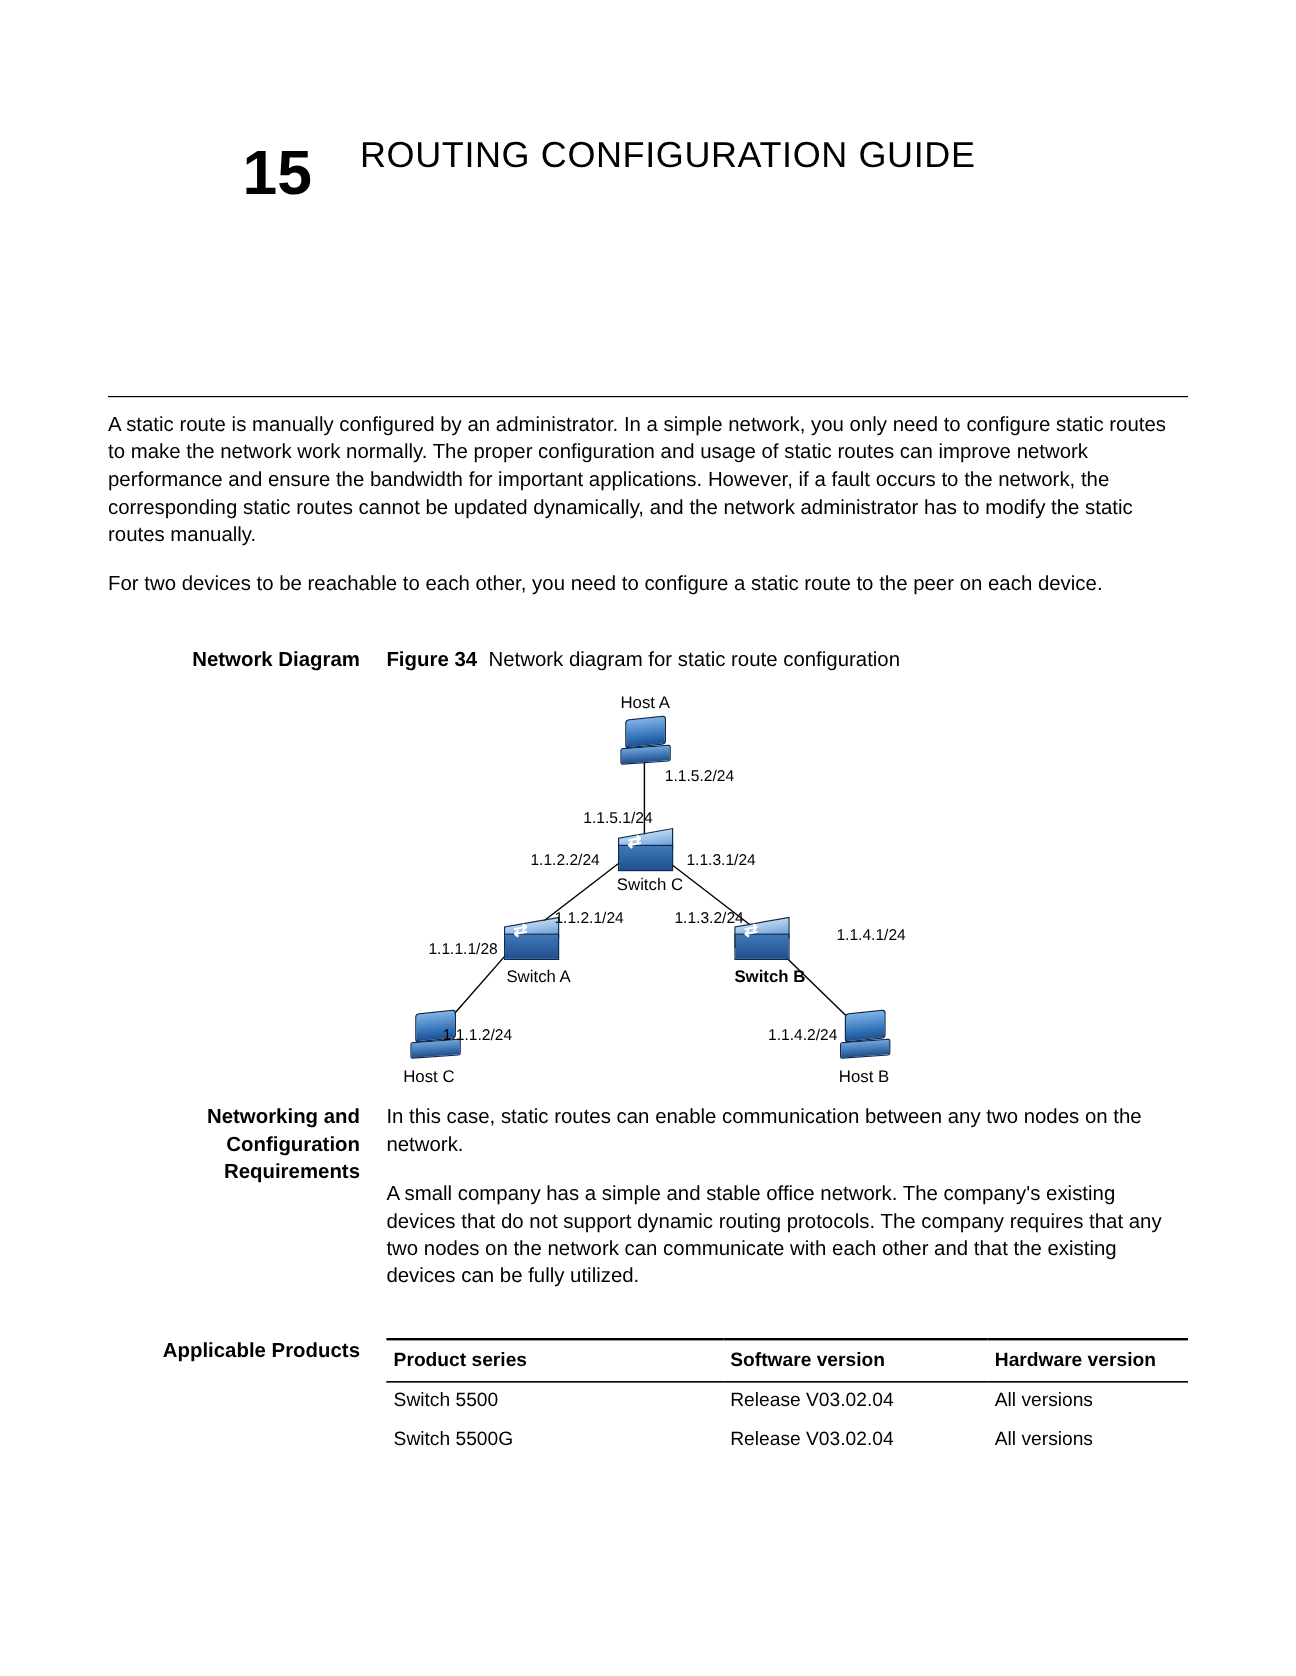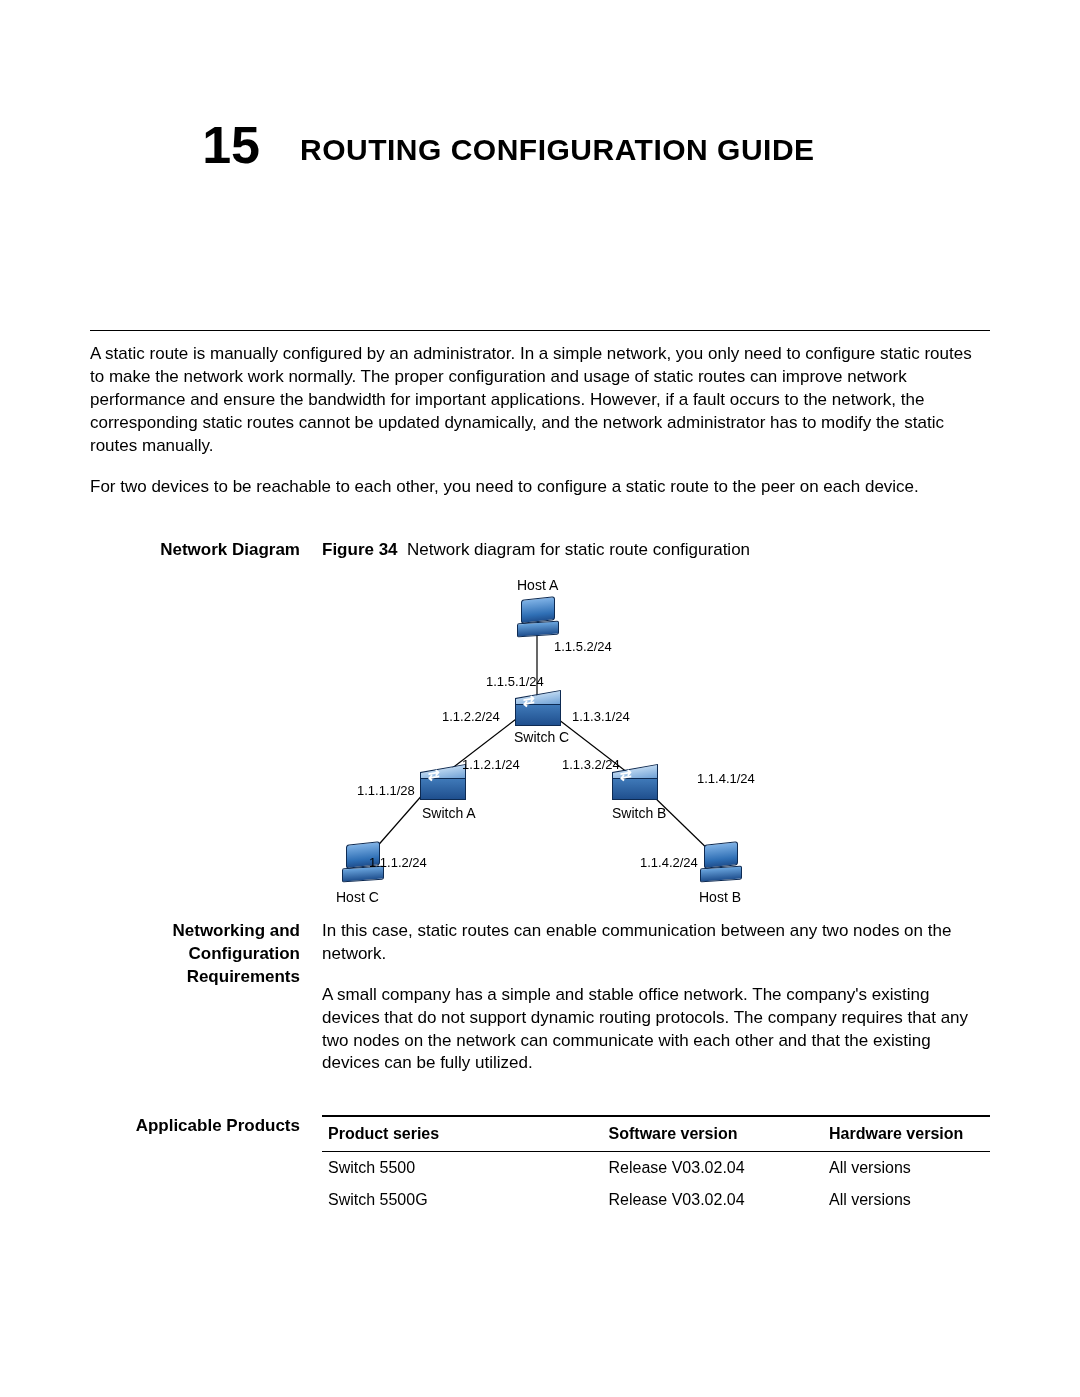--- a/index.html
+++ b/index.html
@@ -1,20 +1,20 @@
 <!DOCTYPE html>
 <html><head>
 <meta charset="utf-8">
 <style>
   html,body{margin:0;padding:0;background:#fff;color:#000;}
   body{font-family:"Helvetica Neue",Helvetica,Arial,sans-serif;font-size:17px;line-height:1.35;width:1080px;}
   .page{padding:110px 90px 60px 90px;}
   .chapter-row{display:flex;align-items:flex-start;margin-bottom:150px;}
   .chapter-num{font-size:52px;font-weight:700;width:170px;text-align:right;padding-right:40px;}
-  .chapter-title{font-size:30px;font-weight:700;letter-spacing:0.5px;margin-top:20px;}
+  .chapter-title{font-size:30px;font-weight:400;letter-spacing:0.5px;}
   .chapter-title .sc{font-variant:small-caps;}
   .hr{border-top:1px solid #000;margin-bottom:12px;}
 
   .block{display:flex;margin-bottom:22px;}
   .side{width:210px;flex:0 0 210px;text-align:right;padding-right:22px;font-weight:700;}
   .body{flex:1;}
   .para{margin-bottom:18px;}
 
   .fig-caption .fw{font-weight:700;}
   .diagram{position:relative;height:330px;margin-top:6px;}
@@ -98,21 +98,21 @@
         <div class="dlabel" style="left:35px;top:214px;">1.1.1.1/28</div>
         <div class="dname" style="left:100px;top:236px;">Switch A</div>
 
         <div class="switch" style="left:290px;top:200px;">
             <div class="top"></div>
             <div class="side2"></div>
             <div class="arrows">⇄</div>
           </div>
         <div class="dlabel" style="left:240px;top:188px;">1.1.3.2/24</div>
         <div class="dlabel" style="left:335px;top:202px;padding-left:40px;">1.1.4.1/24</div>
-        <div class="dname" style="left:290px;top:236px;">Switch B</div>
+        <div class="dname" style="left:290px;top:236px;font-weight:bold;">Switch B</div>
 
         <div class="host" style="left:20px;top:275px;">
             <div class="mon"></div>
             <div class="base"></div>
           </div>
         <div class="dlabel" style="left:47px;top:286px;">1.1.1.2/24</div>
         <div class="dname" style="left:14px;top:320px;">Host C</div>
 
         <div class="host" style="left:378px;top:275px;">
             <div class="mon"></div>

